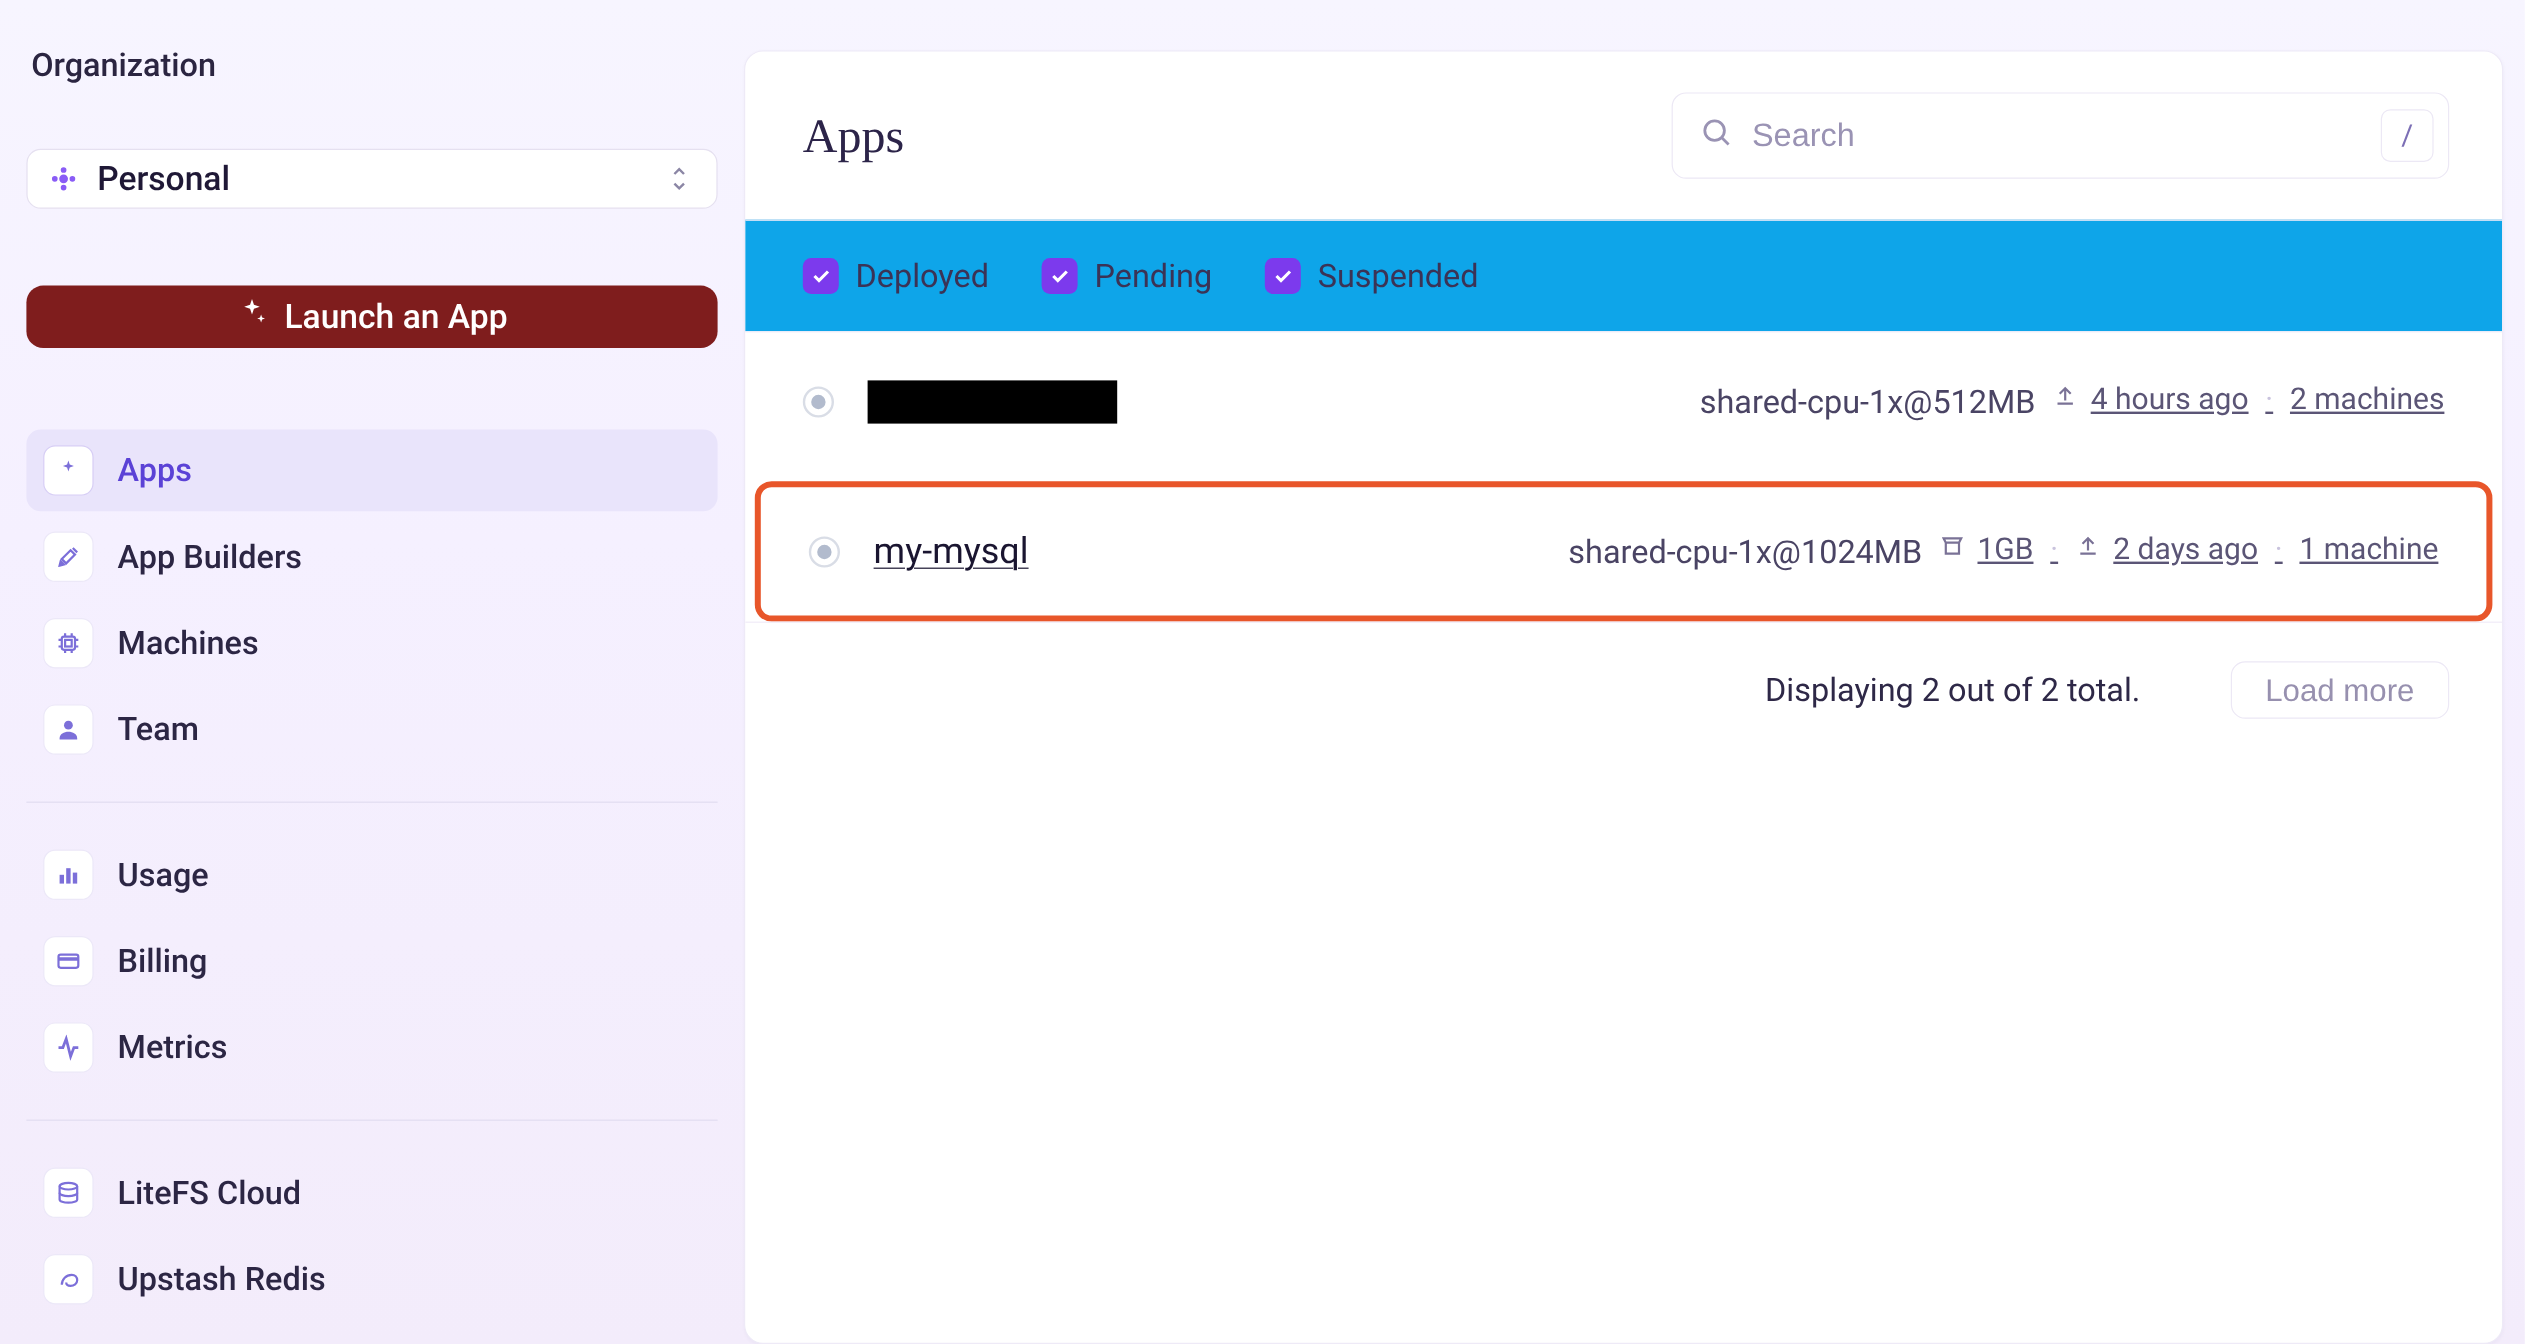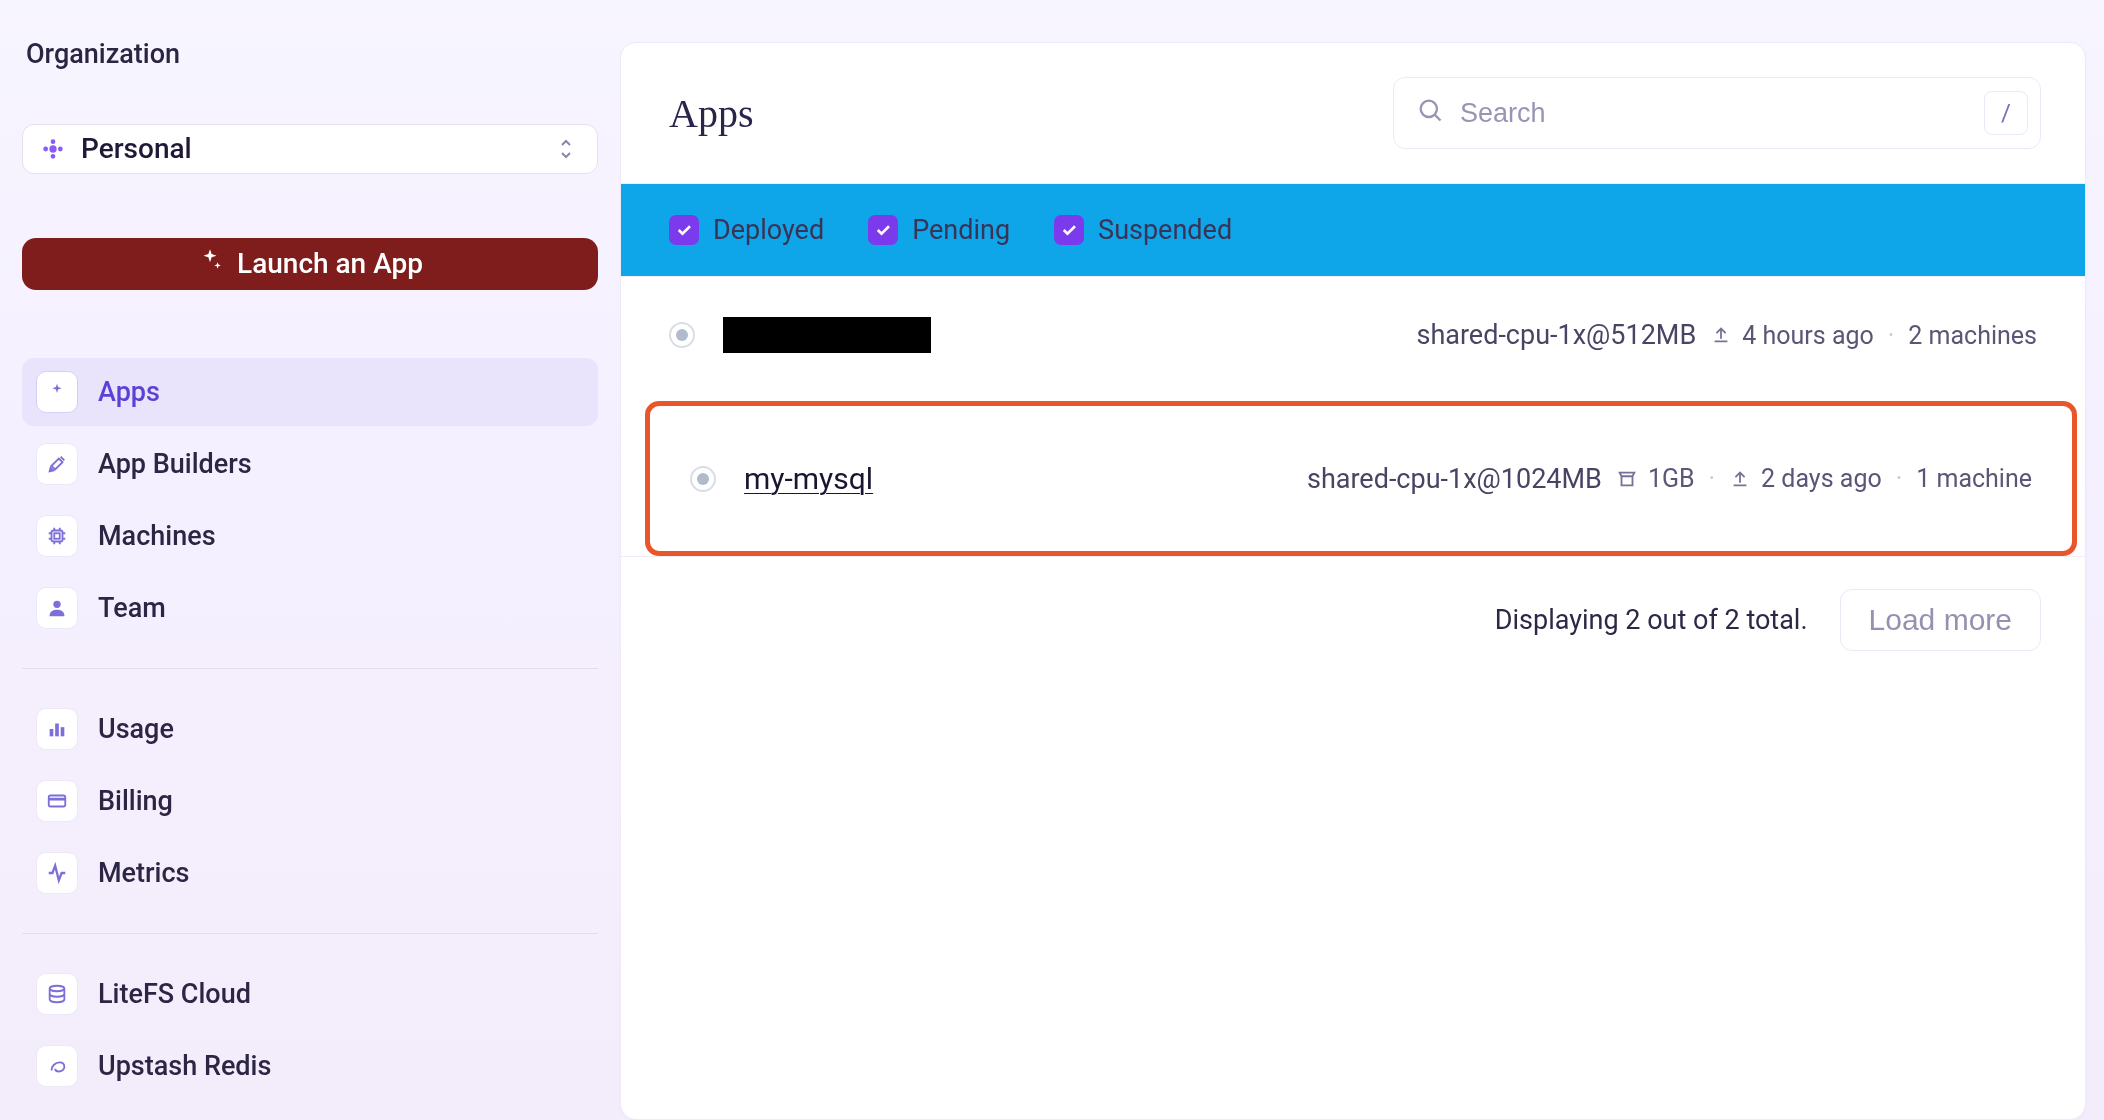--- a/index.html
+++ b/index.html
@@ -203,48 +203,49 @@
 .redacted {
   width: 208px; height: 36px; background: #000;
 }
 .app-meta {
   margin-left: auto;
   text-align: right;
   display: flex; flex-direction: row; gap: 14px;
   color: #5b5576;
 }
 .cpu-line { font-size: 27px; color: #4a4464; }
-.meta-line { font-size: 25px; color: #5b5576; display: flex; align-items: center; gap: 10px; justify-content: flex-end; }
+.meta-line { font-size: 25px; color: #5b5576; display: flex; align-items: flex-start; gap: 10px; justify-content: flex-end; text-decoration: underline; }
 .meta-line .sep { color: #c9c3dd; margin: 0 4px; }
 .meta-line svg { color: #7a7296; }
 .highlighted {
   border: 5px solid #e8562a;
   border-radius: 14px;
-  margin: 8px 8px 0 24px;
-  padding: 55px 40px;
+  margin: 8px 8px 0 8px;
+  padding: 36px 40px;
 }
 .footer {
   border-top: 1px solid #f0ecf8;
   padding: 32px 44px;
   display: flex;
   align-items: center;
   justify-content: flex-end;
   gap: 32px;
 }
 .total-text { font-size: 27px; color: #2e2847; }
 .load-more {
-  height: 62px;
+  height: 48px;
   padding: 0 28px;
   border: 1.5px solid #ece8f5;
   border-radius: 12px;
   display: flex; align-items: center; justify-content: center;
   color: #9790af;
-  font-size: 30px;
+  font-size: 26px;
   cursor: pointer;
   background: #fff;
+  margin-left: 43px;
 }
 </style>
 </head>
 <body>
 
 <aside class="sidebar">
   <div class="org-label">Organization</div>
   <div class="org-select">
     <span class="dot-icon">
       <svg width="22" height="22" viewBox="0 0 24 24" fill="none" stroke="currentColor" stroke-width="2">

